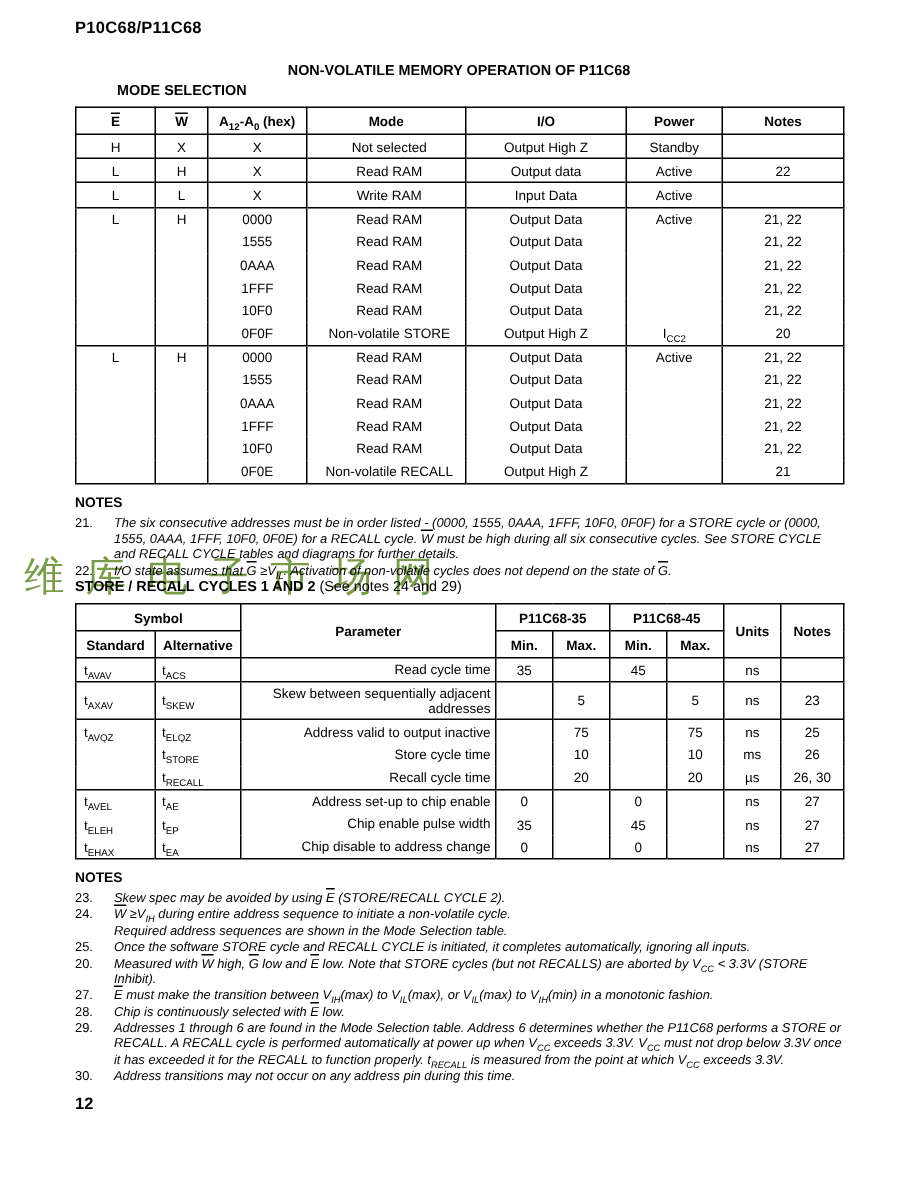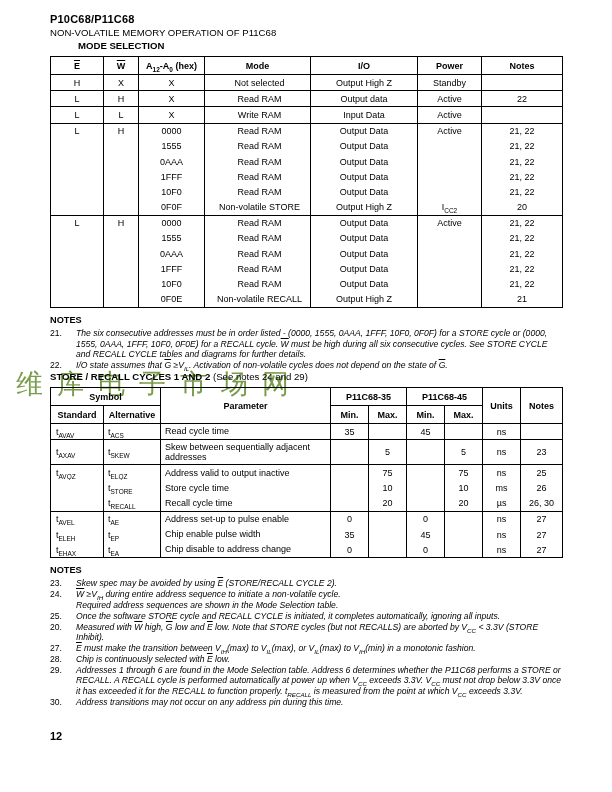--- a/index.html
+++ b/index.html
@@ -11,21 +11,21 @@
     font-family:"Liberation Sans", sans-serif;
     color:#000;
     overflow:hidden;
     box-sizing:border-box;
   }
   .content {
     position:relative; z-index:1;
     padding:13px 50px 0 50px;
   }
   .doc-header { font-size:11px; font-weight:bold; letter-spacing:0.2px; }
-  .sec-title  { font-size:9.6px; font-weight:normal; margin-top:2px; }
+  .sec-title  { font-size:9.6px; font-weight:bold; margin-top:17px;text-align:center; }
   .sec-sub    { font-size:9.6px; font-weight:bold; margin-top:2px; padding-left:28px; }
   .sec2-title { font-size:9.6px; }
   .sec2-title .b { font-weight:bold; }
   .notes-title{ font-size:9.2px; font-weight:bold; margin-top:7px; }
 
   table {
     border-collapse:collapse; table-layout:fixed;
     width:512px; margin-top:5px;
     border:1px solid #000;
     font-size:9px;
@@ -43,21 +43,21 @@
   }
   tbody { border-bottom:1px solid #000; }
   thead { border-bottom:1px solid #000; }
 
   
   #mode-table td.c3 { text-align:center; padding-left:7px; }
 
   
   #timing-table td.c0 { text-align:left; padding-left:5px; }
   #timing-table td.c1 { text-align:left; padding-left:4px; }
-  #timing-table td.c2 { text-align:left; padding-left:4px; line-height:10.5px; }
+  #timing-table td.c2 { text-align:right; padding-left:4px; line-height:10.5px; }
 
   .notes { margin-top:3px; width:512px; font-size:8.6px; line-height:10.8px; }
   .note { display:flex; }
   .note-num { width:26px; flex:none; }
   .note-text { flex:1;font-style:italic; }
 
   .ov { text-decoration:overline; }
   sub { font-size:0.72em; line-height:0; }
 
   .page-number {
@@ -358,21 +358,21 @@
             <td class="c5"></td>
             <td class="c6">20</td>
             <td class="c7">µs</td>
             <td class="c8">26, 30</td>
           </tr>
         </tbody>
         <tbody>
           <tr>
             <td class="c0">t<sub>AVEL</sub></td>
             <td class="c1">t<sub>AE</sub></td>
-            <td class="c2">Address set-up to pulse enable</td>
+            <td class="c2">Address set-up to chip enable</td>
             <td class="c3">0</td>
             <td class="c4"></td>
             <td class="c5">0</td>
             <td class="c6"></td>
             <td class="c7">ns</td>
             <td class="c8">27</td>
           </tr>
           <tr>
             <td class="c0">t<sub>ELEH</sub></td>
             <td class="c1">t<sub>EP</sub></td>

